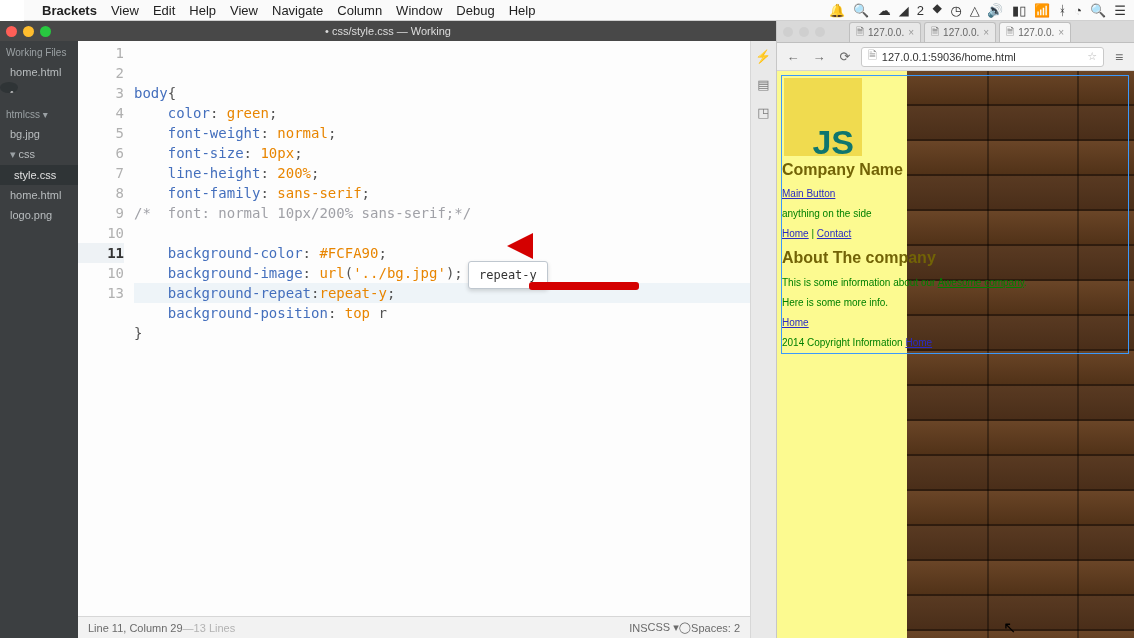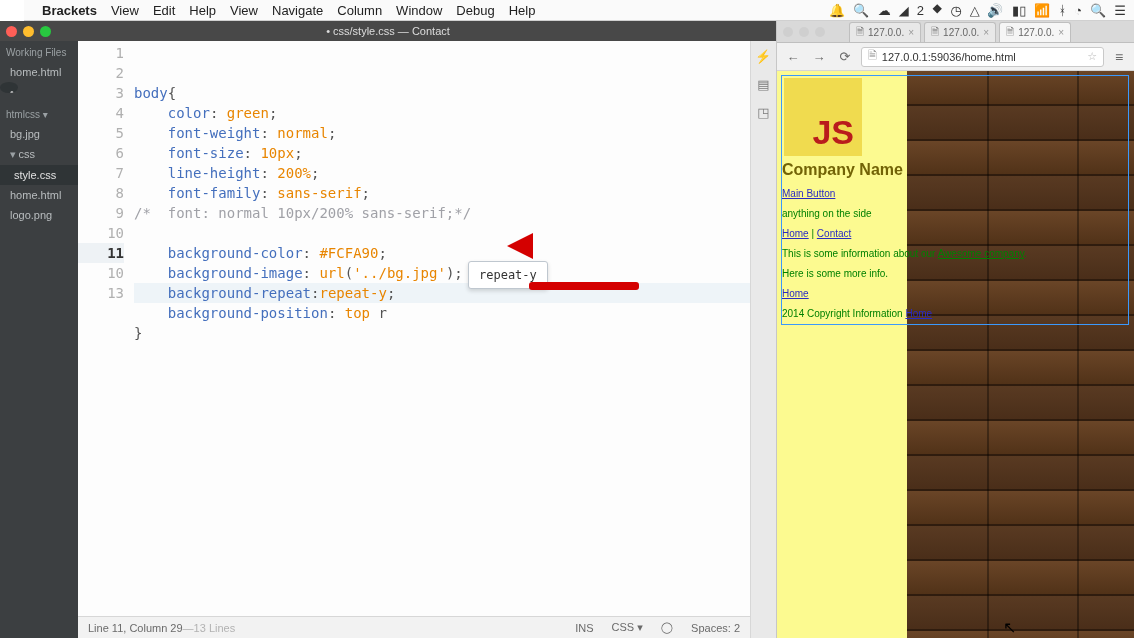--- a/index.html
+++ b/index.html
@@ -52,21 +52,21 @@
   .arrow .shaft { width:110px; height:8px; background:#d40000; border-radius:3px;}
   .arrow .head { position:absolute; left:-22px; top:-9px; width:0; height:0; border-right:26px solid #d40000; border-top:13px solid transparent; border-bottom:13px solid transparent;}
 
   .rightrail { width:26px; background:#e9e9e9; display:flex; flex-direction:column; align-items:center; gap:10px; padding-top:6px; border-left:1px solid #d7d7d7;}
   .rightrail span{ width:18px; height:18px; display:flex; align-items:center; justify-content:center; font-size:13px; color:#7a7a7a; cursor:pointer;}
   .rightrail .bolt{color:#d68b00;}
 
   .statusbar { height:22px; border-top:1px solid #d7d7d7; background:#f2f2f2; display:flex; align-items:center; font-size:11px; color:#6a6a6a; padding:0 10px;}
   .statusbar .sb-left{display:flex; align-items:center;}
   .statusbar .dim{color:#b2b2b2;}
-  .statusbar .sb-right{margin-left:auto; display:flex; gap:18px; align-items:center;}
+  .statusbar .sb-right{margin-left:auto; display:flex; gap:0; align-items:center;}
 
   
   .browser { width:358px; height:617px; background:#fff; display:flex; flex-direction:column; border-left:1px solid #c7c7c7;}
   .br-tabs { height:22px; background:#d9d9d9; display:flex; align-items:flex-end; border-bottom:1px solid #bfbfbf;}
   .br-dots-cell{ width:72px; display:flex; align-items:center; gap:6px; padding-left:6px; height:100%;}
   .br-dots-cell .dot{width:10px;height:10px;background:#cfcfcf;}
   .tab { height:20px; background:#e8e8e8; border:1px solid #bfbfbf; border-bottom:none; border-radius:3px 3px 0 0; padding:2px 6px; margin-right:3px; font-size:10px; color:#666; display:flex; align-items:center; gap:4px; cursor:default;}
   .tab.active { background:#f6f6f6;}
   .tab .x{color:#999;}
   
@@ -80,21 +80,21 @@
   .viewport { flex:1; position:relative; overflow:hidden;}
   .wood { position:absolute; inset:0; }
   .wood .plank{ position:absolute; left:0; right:0; height:35px; background:linear-gradient(#593a22,#4a2e19); border-bottom:2px solid #2f1c0e;}
   .wood .plank:nth-child(odd){background:linear-gradient(#6a4527,#513218);}
   .wood .seam{position:absolute; top:0; bottom:0; width:2px; background:rgba(0,0,0,.35);}
   
   .yellowcol { position:absolute; left:0; top:0; bottom:0; width:130px; background:#FCFA90;}
   
   .content { position:absolute; left:0; top:0; width:356px; padding:4px; font-family:sans-serif; color:green; font-size:10px; line-height:200%;}
   .highlight-box { border:1px solid #3b99fc; padding:0;}
-  .logo { width:78px; height:78px; background:#f0db4f; display:flex; align-items:flex-end; justify-content:flex-end; padding:14px 8px; font-weight:800; font-size:34px; color:#b91c1c; margin:2px;}
+  .logo { width:78px; height:78px; background:#f0db4f; display:flex; align-items:flex-end; justify-content:flex-end; padding:4px 8px; font-weight:800; font-size:34px; color:#0f766e; margin:2px;}
   .hdr { color:#726306; font-size:16px; font-weight:bold; line-height:1.4; margin:3px 0 3px 0;}
   .page a{ color:#2a2ac5; text-decoration:underline;}
   .ilink{color:green; text-decoration:underline;}
 
   .cursor { position:absolute; left:1003px; top:618px; font-size:16px; color:#000; pointer-events:none;}
 </style>
 </head>
 <body>
 
 <div class="menubar">
@@ -131,21 +131,21 @@
 
 <div class="workspace">
 
   <div class="brackets">
     <div class="titlebar">
       <div class="tb-dots">
         <div class="dot r"></div>
         <div class="dot y"></div>
         <div class="dot g"></div>
       </div>
-      <span class="title">• css/style.css — Contact</span>
+      <span class="title">• css/style.css — Working</span>
     </div>
     <div class="bbody">
       <div class="sidebar">
         <div class="side-section-head">Working Files</div>
         <div class="side-item">home.html</div>
         <div class="side-item sel dot">style.css</div>
         <div style="height:10px"></div>
         <div class="side-section-head"><span>htmlcss</span> ▾</div>
         <div class="side-item">bg.jpg</div>
         <div class="side-item side-tree-toggle">css</div>
@@ -260,20 +260,21 @@
           <div class="seam" style="left: 300px;"></div>
         </div>
       <div class="yellowcol"></div>
       <div class="content page">
         <div class="highlight-box">
           <div class="logo">JS</div>
           <div class="hdr">Company Name</div>
           <div><a href="#">Main Button</a></div>
           <div>anything on the side</div>
           <div><a href="#">Home</a> | <a href="#">Contact</a></div>
+          <div class="hdr">About The company</div>
           <div><span>This is some information about our </span><span class="ilink">Awesome company</span>.</div>
           <div>Here is some more info.</div>
           <div><a href="#">Home</a></div>
           <div><span>2014 Copyright Information </span><a href="#">Home</a></div>
         </div>
       </div>
     </div>
   </div>
 </div>
 

